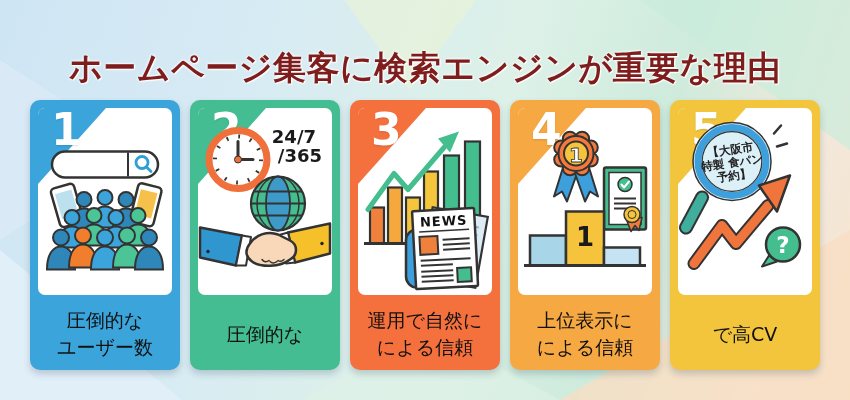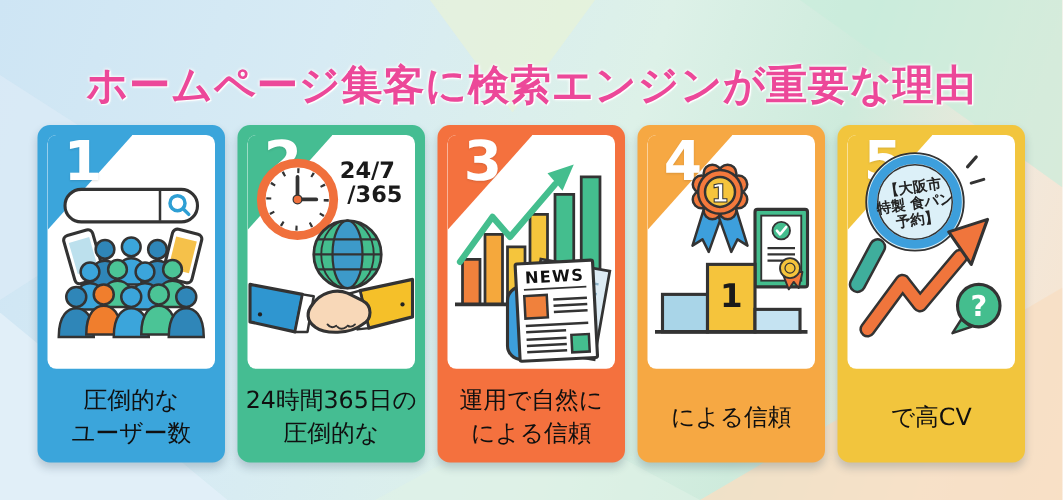--- a/index.html
+++ b/index.html
@@ -10,21 +10,21 @@
   }
   .bg-tri{position:absolute;pointer-events:none;}
   .t1{left:300px;top:0;width:220px;height:90px;background:#E9F3D6;opacity:.65;clip-path:polygon(20% 0,80% 0,50% 100%);}
   .t2{left:640px;top:0;width:210px;height:150px;background:#C9EDDC;opacity:.7;clip-path:polygon(0 0,100% 0,100% 100%);}
   .t3{left:560px;top:230px;width:290px;height:170px;background:#F7DEC3;opacity:.8;clip-path:polygon(100% 0,100% 100%,0 100%);}
   .t4{left:0;top:250px;width:260px;height:150px;background:#E2EFF8;opacity:.9;clip-path:polygon(0 0,0 100%,70% 100%);}
   .t5{left:0;top:60px;width:140px;height:180px;background:#DDEBF6;opacity:.7;clip-path:polygon(0 0,100% 50%,0 100%);}
   .t6{left:300px;top:330px;width:260px;height:70px;background:#DFF2E6;opacity:.6;clip-path:polygon(0 100%,100% 100%,50% 0);}
   .title{
     position:absolute;top:24px;left:0;width:850px;text-align:center;
-    font-size:33px;font-weight:800;color:#ec4899;letter-spacing:.5px;
+    font-size:33px;font-weight:800;color:#7f1d1d;letter-spacing:.5px;
     text-shadow:0 0 3px #fff,0 0 3px #fff,1px 1px 0 #fff;z-index:5;
   }
   .cards{position:absolute;top:100px;left:30px;width:790px;display:flex;gap:10px;z-index:5;}
   .card{
     width:150px;height:270px;border-radius:10px;background:var(--c,#3BA5DB);
     box-shadow:0 4px 7px rgba(30,60,80,.22);position:relative;flex:0 0 150px;
   }
   .card-art{
     position:absolute;left:8px;right:8px;top:8px;height:187px;background:#fff;
     border-radius:7px;overflow:hidden;
@@ -166,21 +166,20 @@
           <polygon points="132,112 90,121 97,151 132,142" fill="#F5C029" stroke="#333" stroke-width="2.5" stroke-linejoin="round"></polygon>
           <polygon points="90,121 81,123.5 88,152 97,151" fill="#fff" stroke="#333" stroke-width="2" stroke-linejoin="round"></polygon>
           <path d="M52,132 C58,123 70,119 80,123 L92,129 C100,133 100,144 92,148 C82,156 62,156 54,150 C47,145 47,138 52,132 Z" fill="#F8D8B8" stroke="#333" stroke-width="2.5" stroke-linejoin="round"></path>
           <path d="M64,148 q3,4 7,1 M72,150 q3,3 7,0 M80,149 q3,2 6,-1" fill="none" stroke="#333" stroke-width="1.5" stroke-linecap="round"></path>
           <circle cx="10" cy="140" r="1.7" fill="#222"></circle>
           <circle cx="124" cy="132" r="1.7" fill="#222"></circle>
         </g>
       </svg>
     </div>
     <div class="card-label">
-      <span>24時間365日の</span>
       <span>圧倒的な</span>
     </div>
   </div>
 
   <div class="card" style="--c: #F4713E;">
     <div class="card-art">
       <div class="corner"></div>
       <div class="num">3</div>
       <svg viewBox="0 0 134 180">
         <g stroke="#333" stroke-width="2.2">
@@ -273,20 +272,21 @@
         <g>
           <rect x="12" y="124" width="36" height="30" fill="#A9D5E8" stroke="#333" stroke-width="2.5"></rect>
           <rect x="48" y="100" width="38" height="54" fill="#F5C43C" stroke="#333" stroke-width="2.5"></rect>
           <text x="67" y="134" text-anchor="middle" font-size="26" font-weight="bold" fill="#1a1a1a">1</text>
           <rect x="86" y="136" width="36" height="18" fill="#C5E3F2" stroke="#333" stroke-width="2.5"></rect>
           <line x1="6" y1="154" x2="128" y2="154" stroke="#333" stroke-width="3"></line>
         </g>
       </svg>
     </div>
     <div class="card-label">
+      <span>上位表示に</span>
       <span>による信頼</span>
     </div>
   </div>
 
   <div class="card" style="--c: #F2C53D;">
     <div class="card-art">
       <div class="corner"></div>
       <div class="num">5</div>
       <svg viewBox="0 0 134 180">
         <g>

